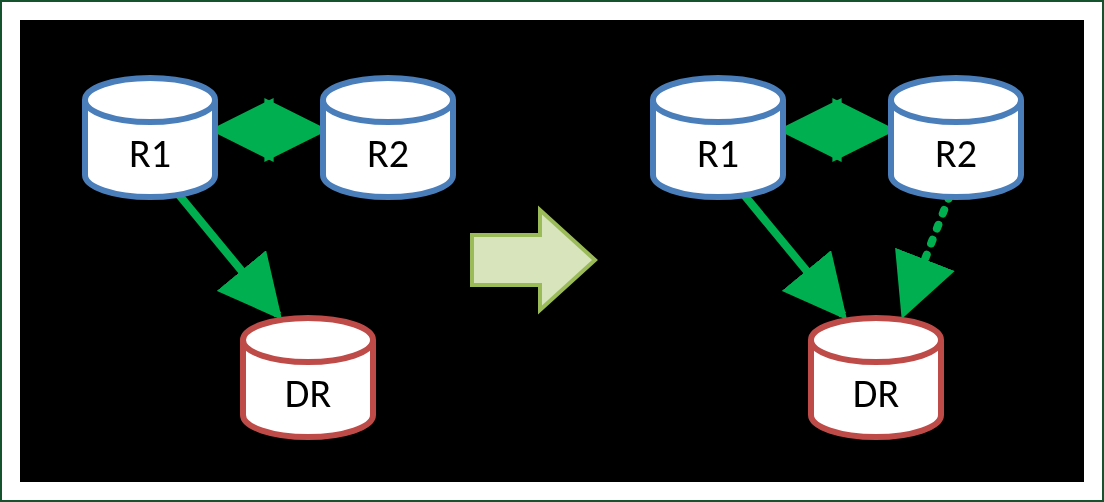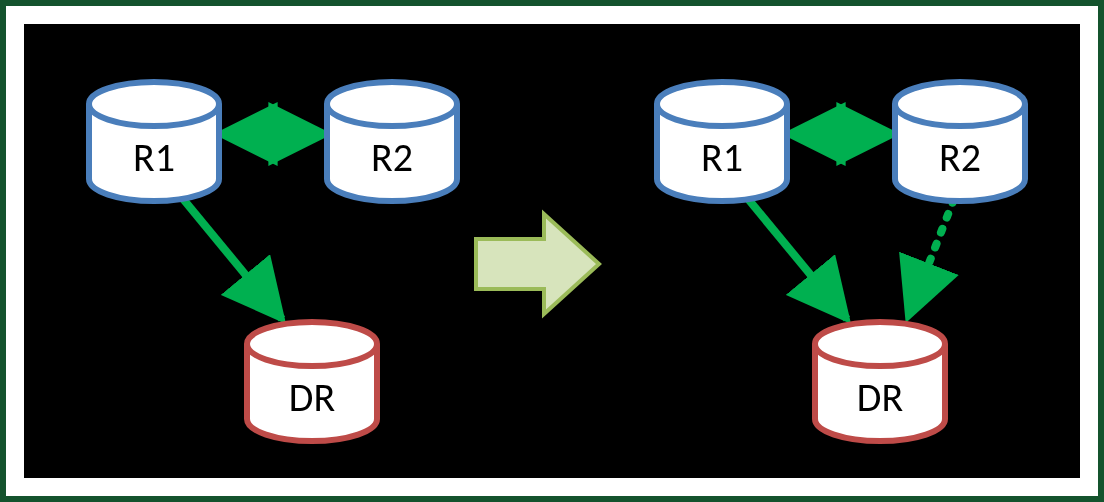--- a/index.html
+++ b/index.html
@@ -7,21 +7,21 @@
     padding: 0;
     width: 1104px;
     height: 502px;
     background: #fff;
     font-family: "Calibri", "Segoe UI", Arial, sans-serif;
   }
   .outer {
     box-sizing: border-box;
     width: 1104px;
     height: 502px;
-    border: 6px solid #14532d;
+    border: 2px solid #14532d;
     background: #fff;
     position: relative;
   }
   .inner {
     position: absolute;
     left: 18px;
     top: 18px;
     right: 18px;
     bottom: 18px;
     background: #000;

